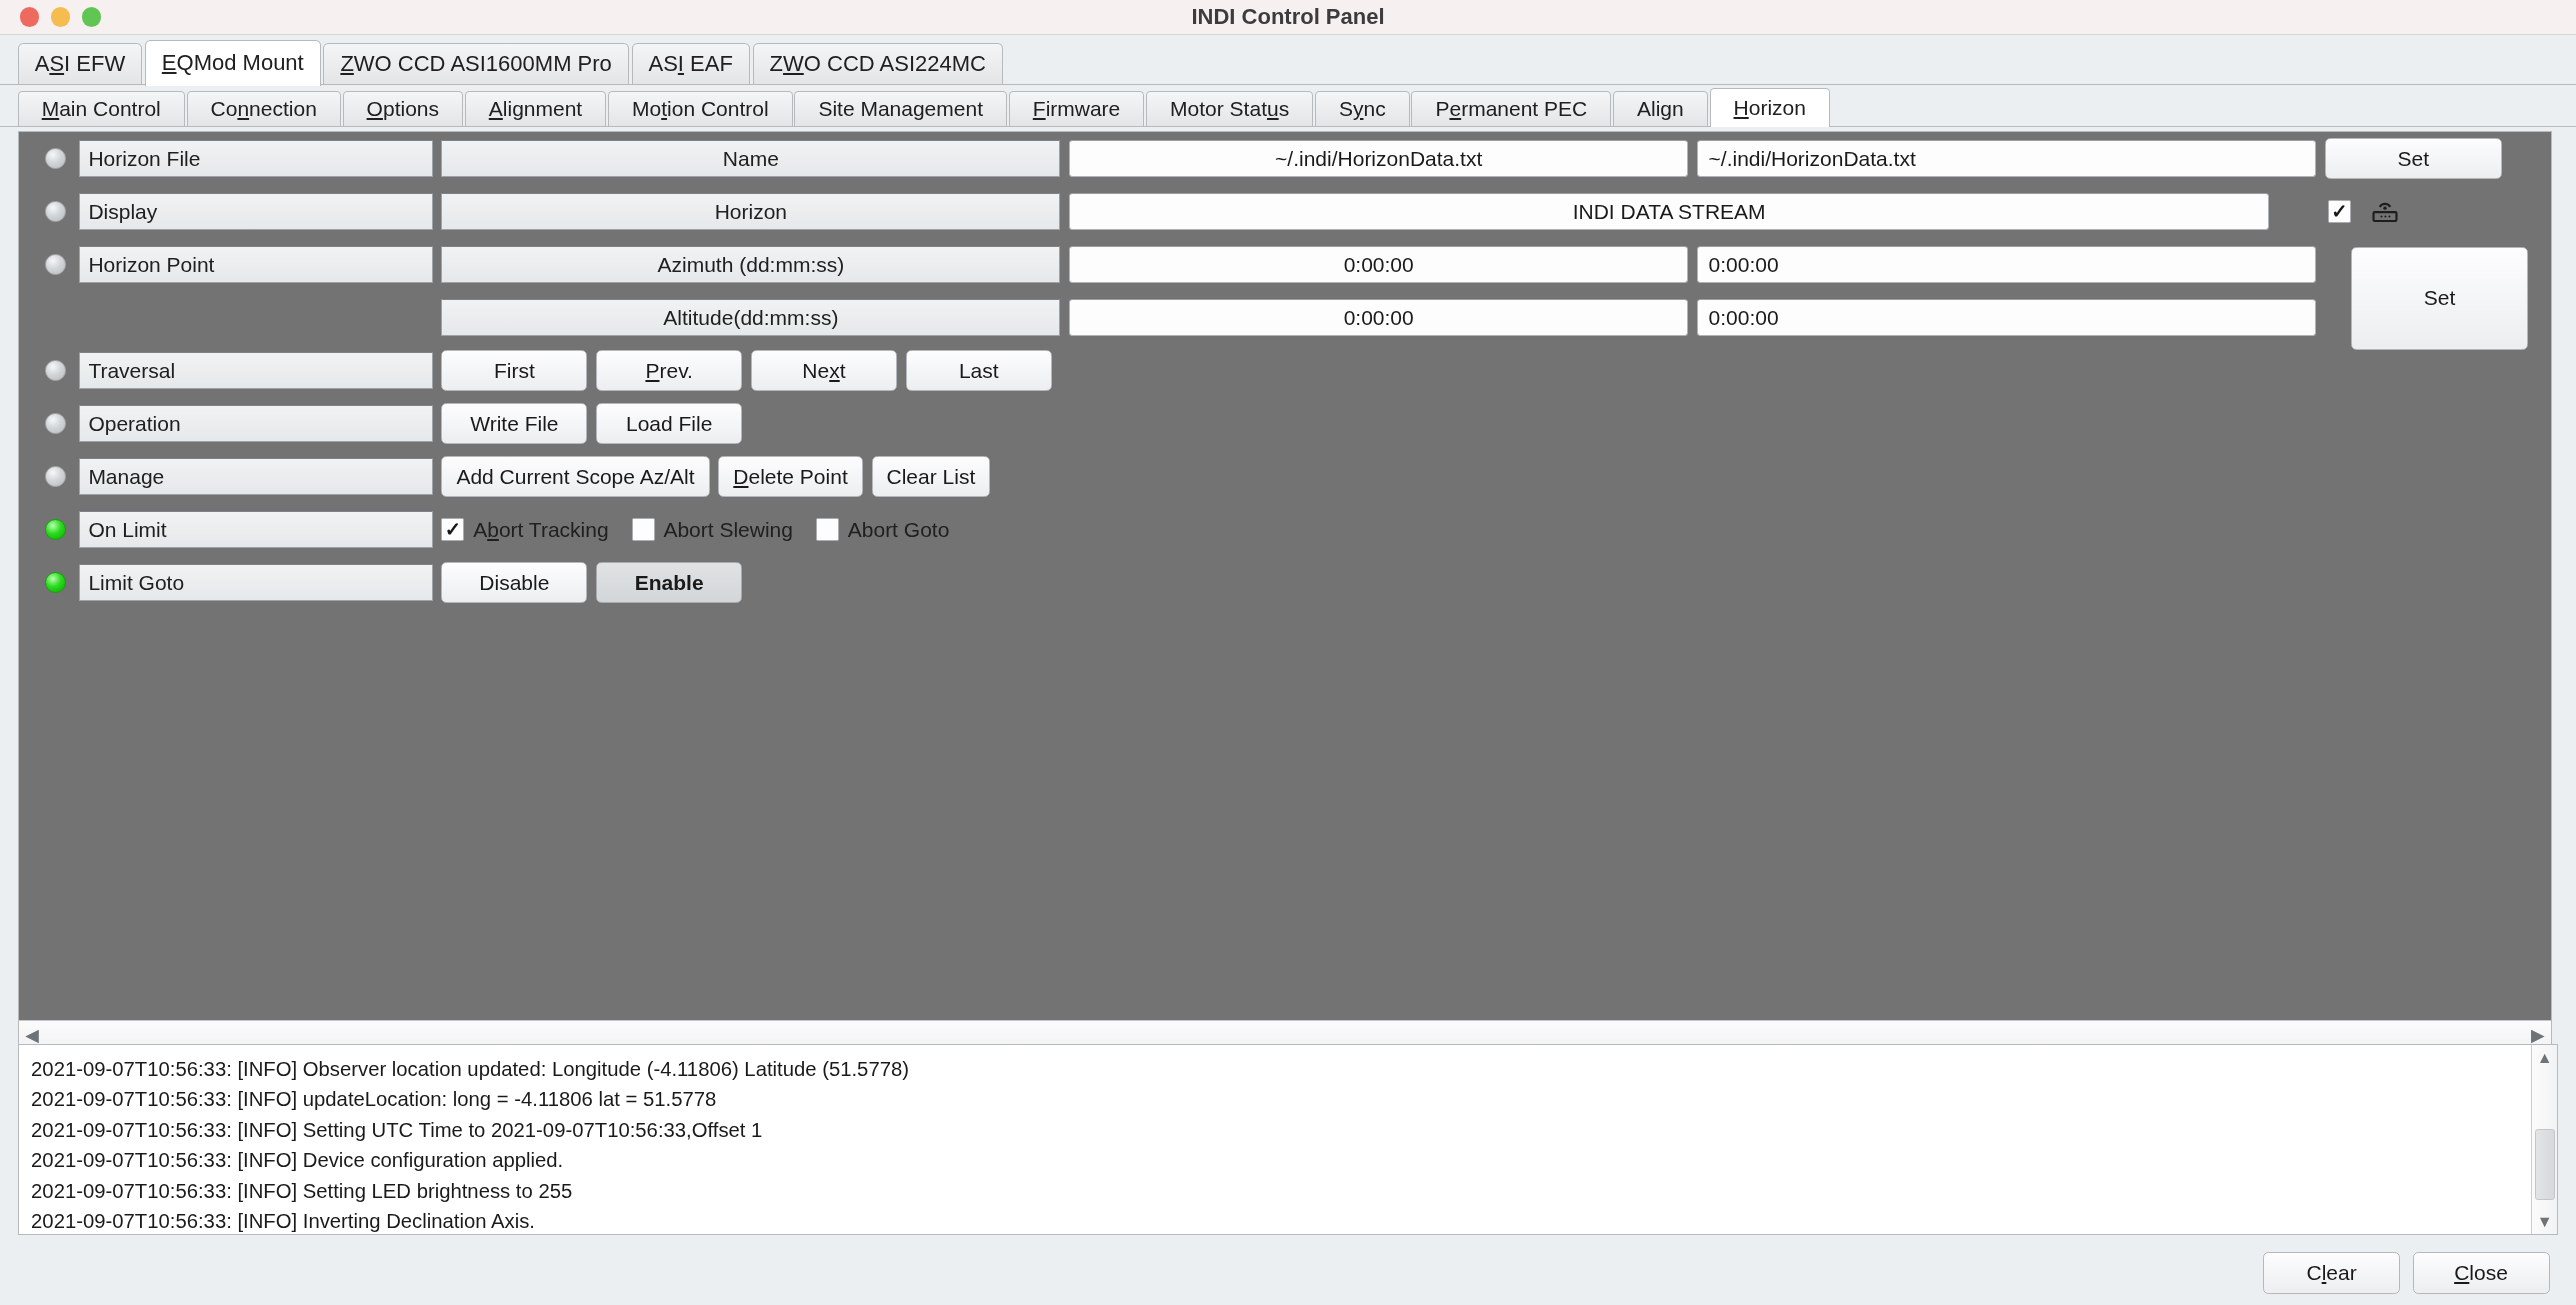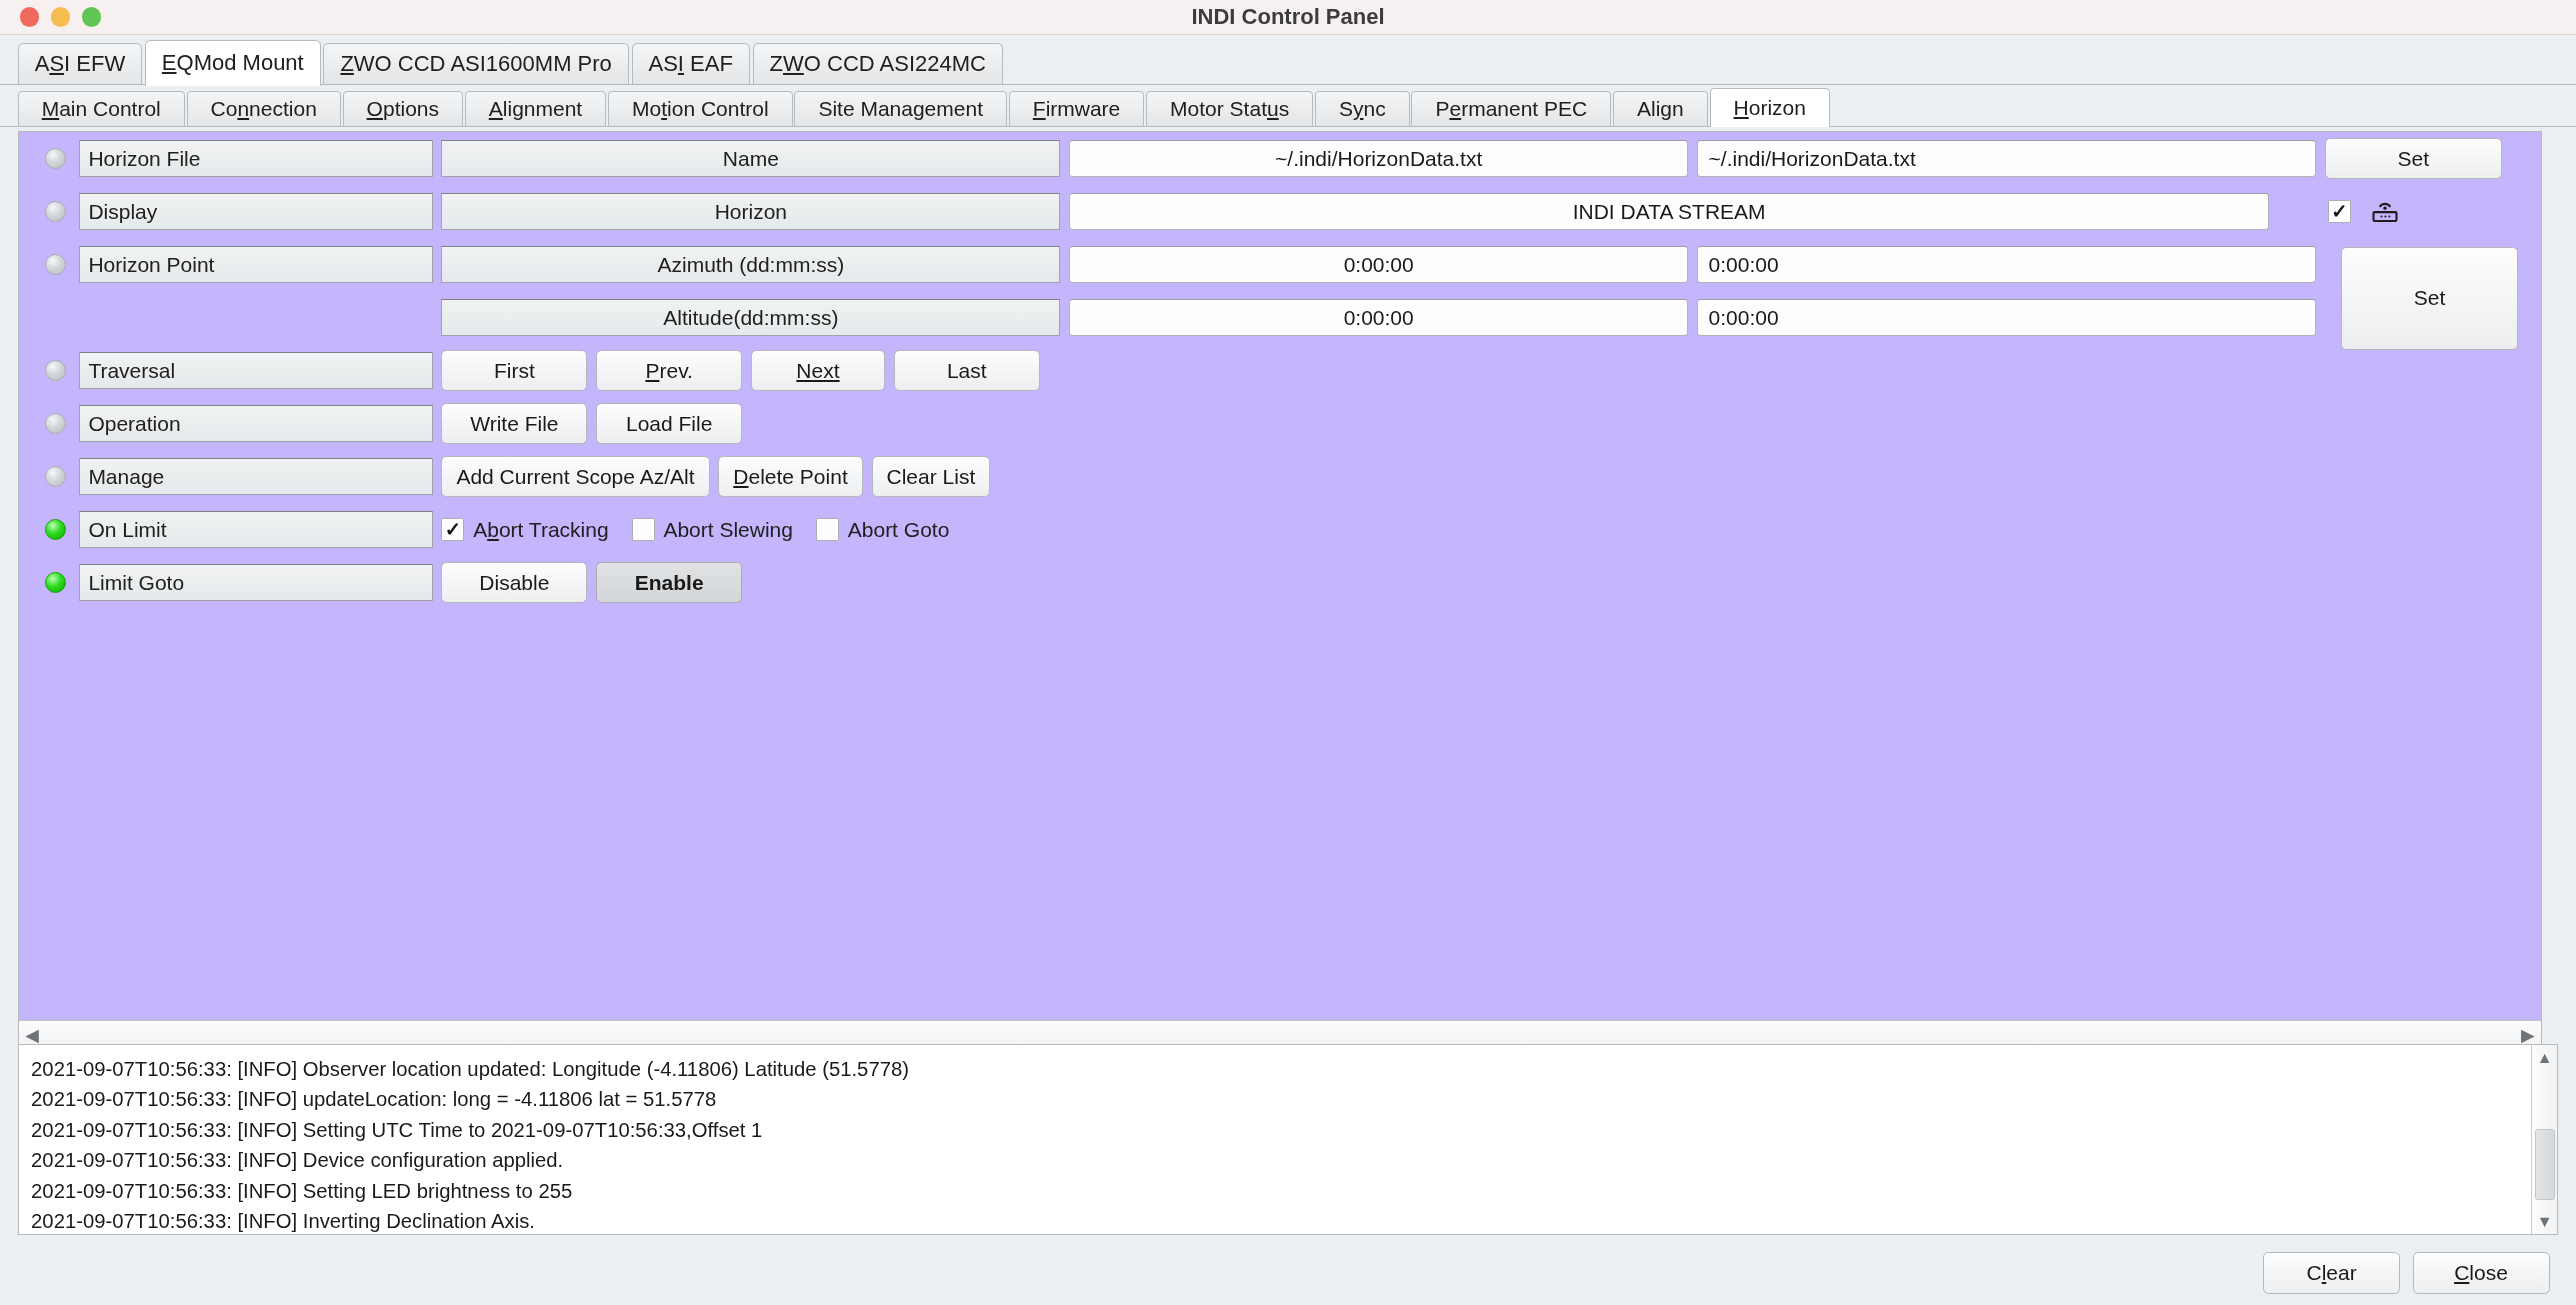--- a/index.html
+++ b/index.html
@@ -84,24 +84,24 @@
   .subtab.active {
     background: #ffffff;
     height: 39px;
     position: relative; z-index: 3;
     margin-bottom: -0.9px;
   }
 
   
   .panel {
     position: absolute;
-    left: 17.7px; right: 34px;
+    left: 17.7px; right: 24px;
     top: 131px;
     height: 920px;
-    background: #c4b5fd;
+    background: #737373;
     border: 0.9px solid #b6babd;
   }
   .panel-inner {
     position: absolute;
     left: 0; right: 0; top: 0; bottom: 30px;
     overflow: hidden;
   }
 
   .row {
     display: flex; align-items: center;
@@ -396,21 +396,21 @@
     <div class="lbl name">Traversal</div>
     <div class="gap"></div>
     <div class="btn" style="width:146px;">
           <span>First</span>
         </div>
     <div class="gap"></div>
     <div class="btn" style="width:146px;">
           <span><span class="mn">P</span>rev.</span>
         </div>
     <div class="gap"></div>
-    <div class="btn" style="width:134px;text-decoration:underline;">
+    <div class="btn" style="width:146px;">
           <span>Ne<span class="mn">x</span>t</span>
         </div>
     <div class="gap"></div>
     <div class="btn" style="width:146px;">
           <span>Last</span>
         </div>
   </div>
 
   <div class="row">
     <div class="led"></div>

